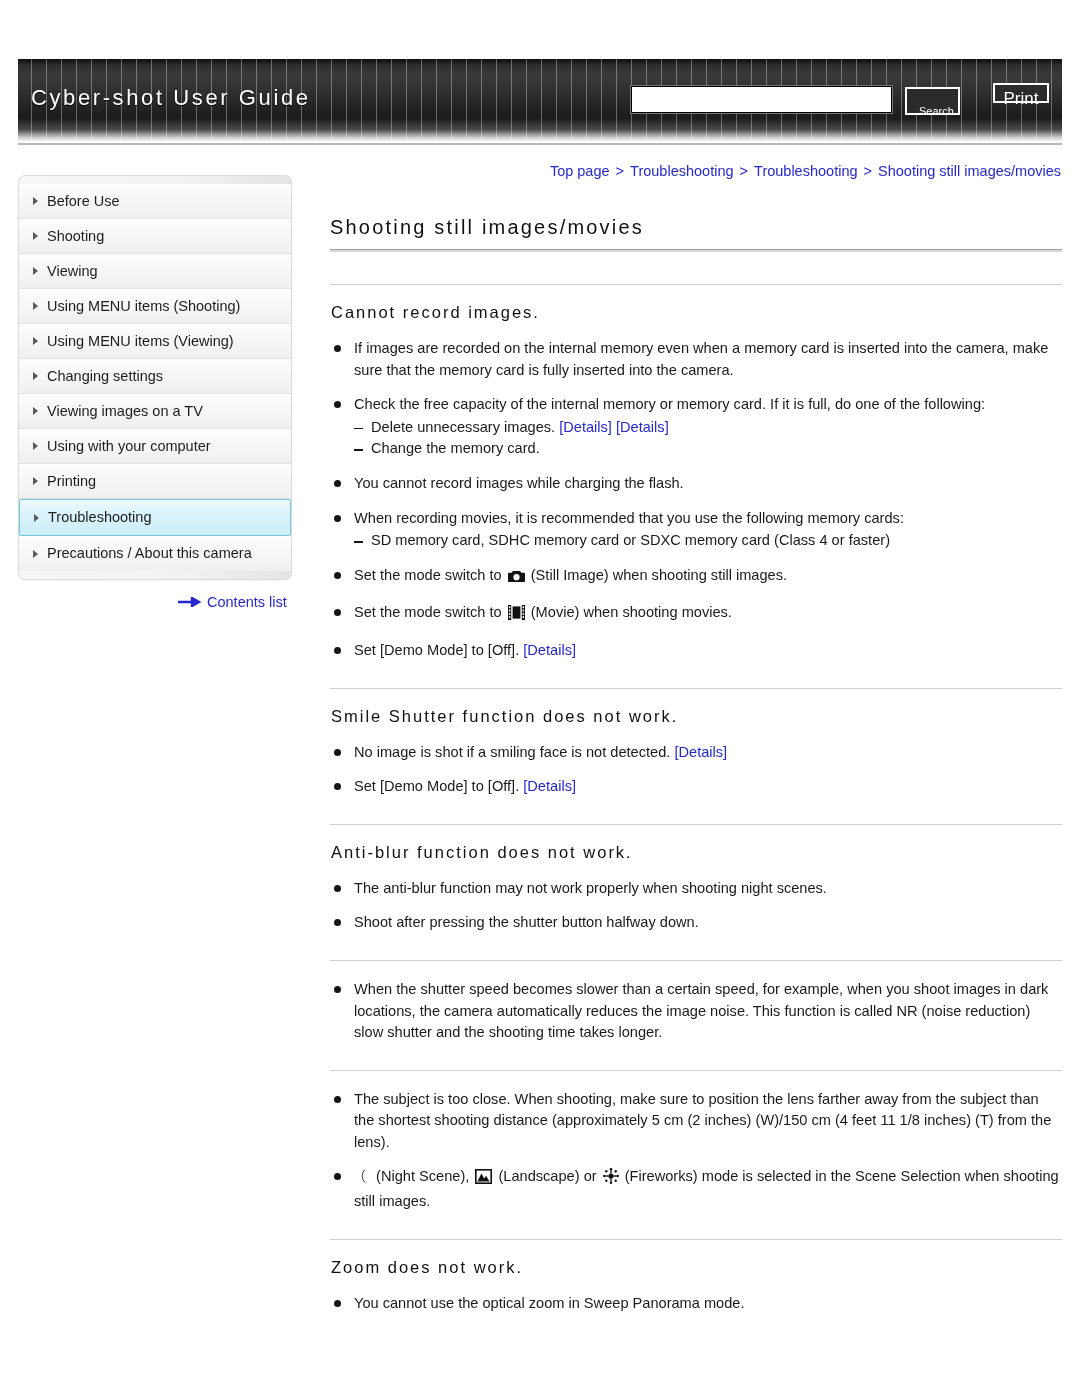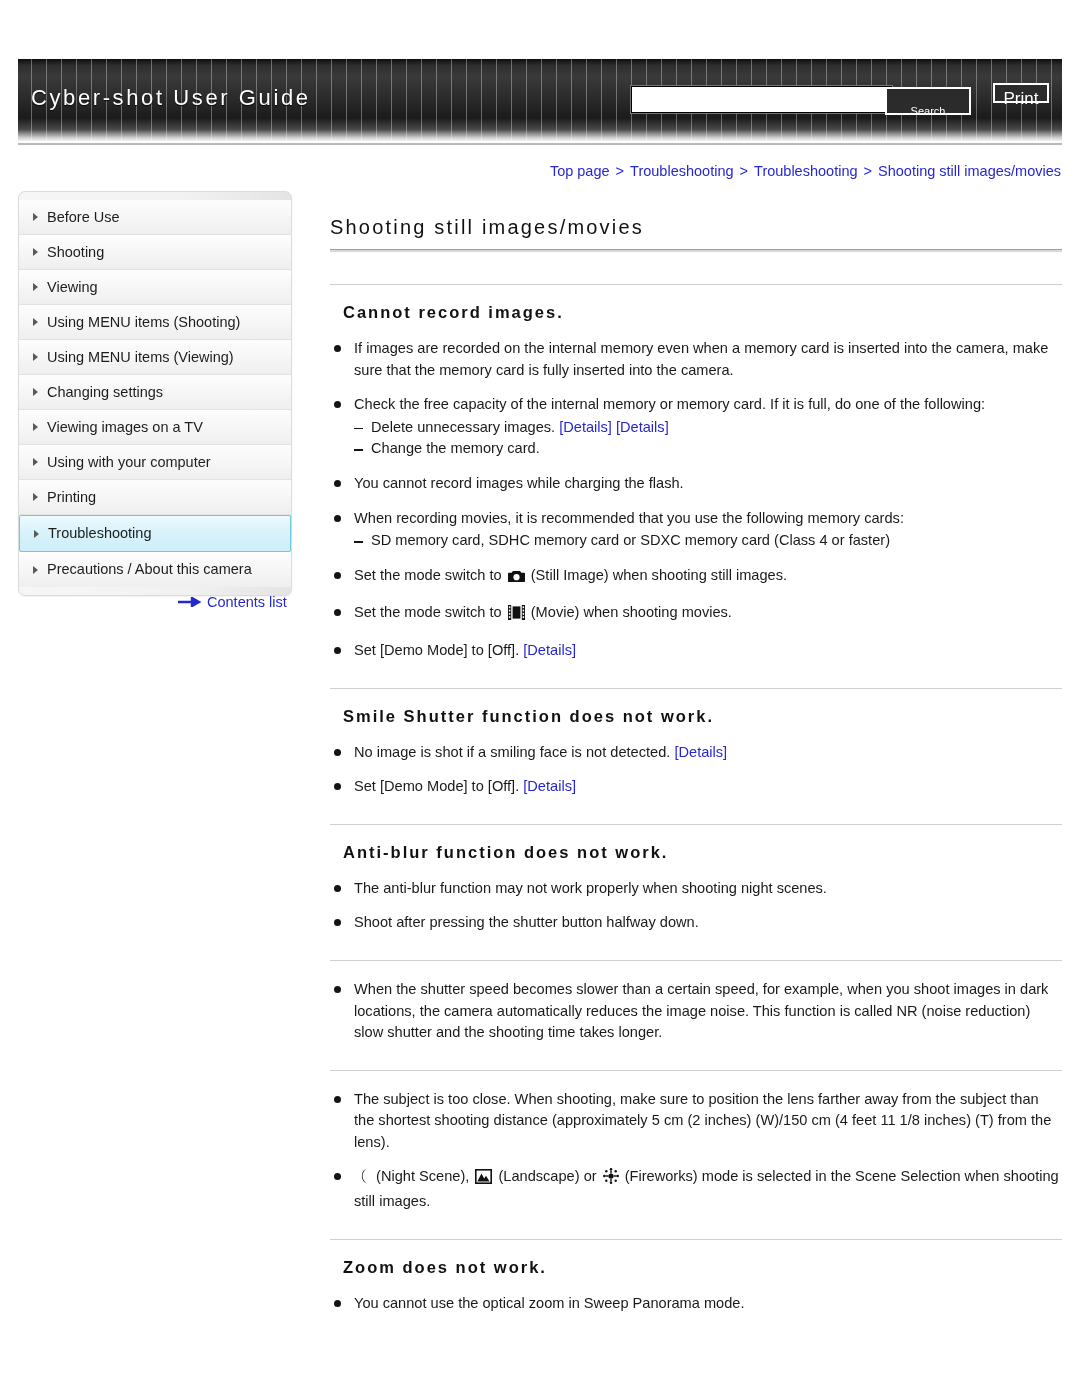--- a/index.html
+++ b/index.html
@@ -67,22 +67,22 @@
     width: 261px; height: 27px;
     background: #ffffff;
     border: 1px solid #000000;
     outline: 1px solid #777;
     font-family: "Liberation Sans", sans-serif;
     font-size: 13px;
     padding: 2px 4px;
   }
   .search-btn {
     position: absolute;
-    left: 867px; top: 28px;
-    width: 86px; height: 25px;
+    left: 887px; top: 28px;
+    width: 55px; height: 25px;
     background: #2b2b2b;
     border: 2px solid #ffffff;
     color: #ffffff;
     font-size: 11px;
     font-family: "Liberation Sans", sans-serif;
     line-height: 21px;
     text-align: center;
     cursor: pointer;
     padding: 12px;
   }
@@ -111,21 +111,21 @@
   }
   .breadcrumb a {
     color: #2727cf;
     text-decoration: none;
   }
   .breadcrumb .sep { color: #2727cf; padding: 0 2px; }
 
   
   .sidebar {
     position: absolute;
-    left: 18px; top: 191px;
+    left: 18px; top: 175px;
     width: 274px;
     background: linear-gradient(to right, #f6f6f6 0%, #f2f2f2 60%, #e4e4e4 100%);
     border: 1px solid #dcdcdc;
     border-radius: 7px;
     padding: 8px 0 8px 0;
     box-shadow: 0 1px 2px rgba(0,0,0,0.06);
   }
   .nav-item {
     position: relative;
     height: 35px;
@@ -193,24 +193,24 @@
     margin-bottom: 32px;
   }
   .section { margin-bottom: 6px; }
   .section-rule {
     height: 1px;
     background: #cfcfcf;
     margin-bottom: 18px;
   }
   .section-title {
     font-size: 16.5px;
-    font-weight: bold;
+    font-weight: normal;
     letter-spacing: 2px;
     color: #111;
-    margin: 0 0 16px 13px;
+    margin: 0 0 16px 1px;
   }
   ul.bullets {
     list-style: none;
     margin: 0 0 24px 0;
     padding: 0;
   }
   ul.bullets > li {
     position: relative;
     padding-left: 24px;
     margin-bottom: 13px;

